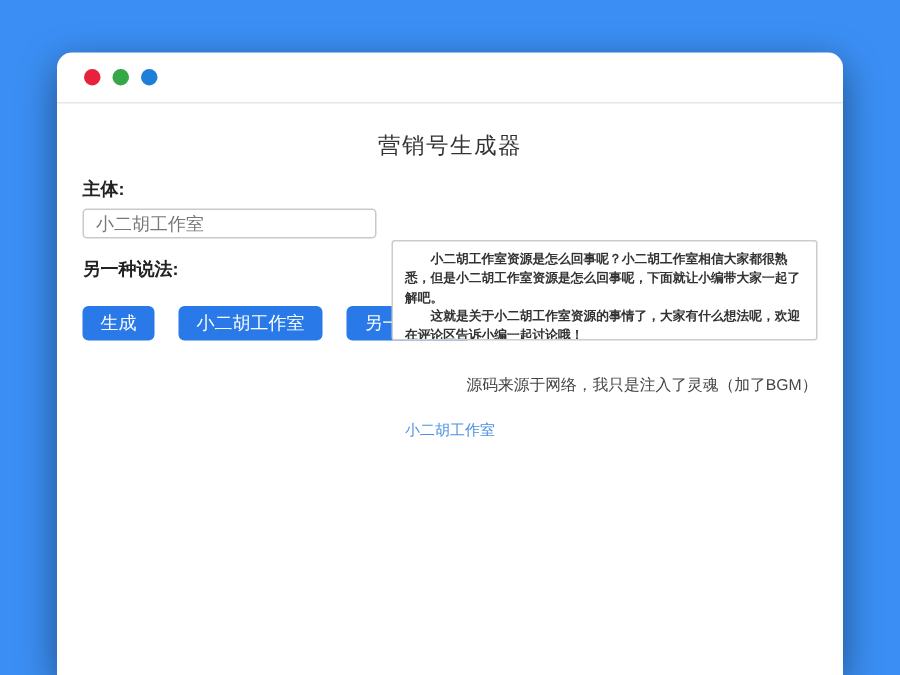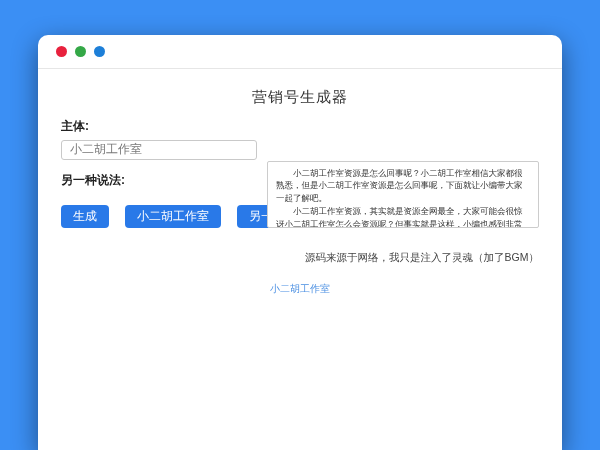--- a/index.html
+++ b/index.html
@@ -32,21 +32,21 @@
   .dot {
     width: 11px;
     height: 11px;
     border-radius: 50%;
     display: inline-block;
   }
   .dot.red   { background: #e8213d; }
   .dot.green { background: #34a847; }
   .dot.blue  { background: #1d7fd8; }
 
-  .content { padding: 0 23px; margin-top: 8px; }
+  .content { padding: 0 17px; margin-top: 8px; }
 
   .page-title {
     text-align: center;
     font-size: 15px;
     font-weight: 400;
     color: #333333;
     margin: 19px 0 5px 0;
     letter-spacing: 1px;
   }
 
@@ -103,20 +103,21 @@
     box-sizing: border-box;
     height: 67px;
     border: 1px solid #cccccc;
     border-radius: 2px;
     background: #ffffff;
     padding: 5px 8px;
     overflow: hidden;
     font-size: 8.5px;
     line-height: 12.8px;
     color: #333333;
+    font-weight: bold;
   }
   .output-box p {
     margin: 0;
     text-indent: 2em;
   }
   .credit {
     text-align: right;
     font-size: 10.5px;
     color: #444444;
     margin-top: 23px;
@@ -162,21 +163,20 @@
 
         <div class="buttons">
           <button class="btn">生成</button>
           <button class="btn">小二胡工作室</button>
           <button class="btn">另一种说法</button>
         </div>
       </div>
 
       <div class="output-box">
         <p>小二胡工作室资源是怎么回事呢？小二胡工作室相信大家都很熟悉，但是小二胡工作室资源是怎么回事呢，下面就让小编带大家一起了解吧。</p>
-        <p>小二胡工作室资源，其实就是资源全网最全，大家可能会很惊讶小二胡工作室怎么会资源呢？但事实就是这样，小编也感到非常惊讶。</p>
         <p>这就是关于小二胡工作室资源的事情了，大家有什么想法呢，欢迎在评论区告诉小编一起讨论哦！</p>
       </div>
     </div>
 
     <div class="credit">源码来源于网络，我只是注入了灵魂（加了BGM）</div>
 
     <div class="site-link-row">
       <a class="site-link" href="#">小二胡工作室</a>
     </div>
   </div>

